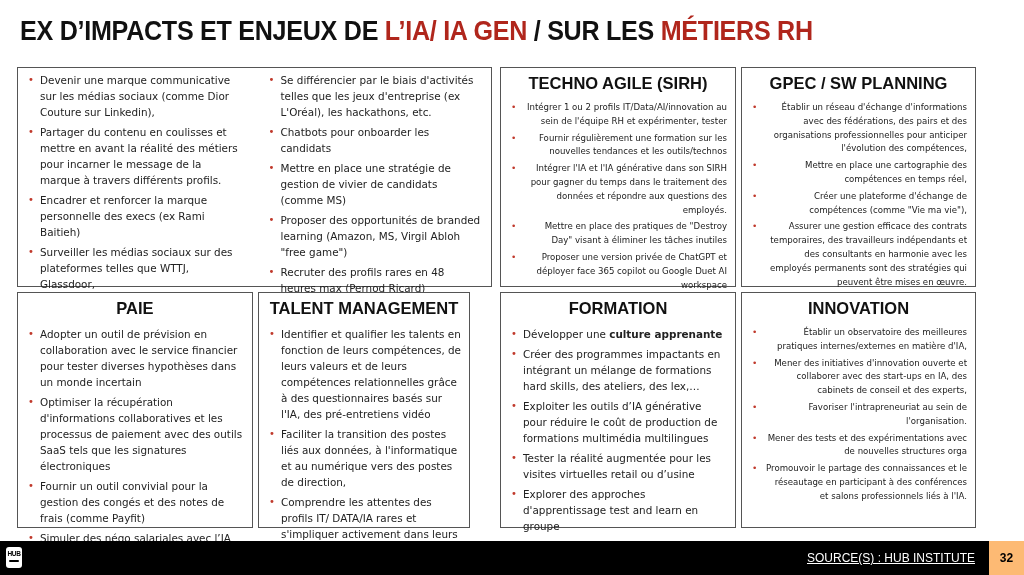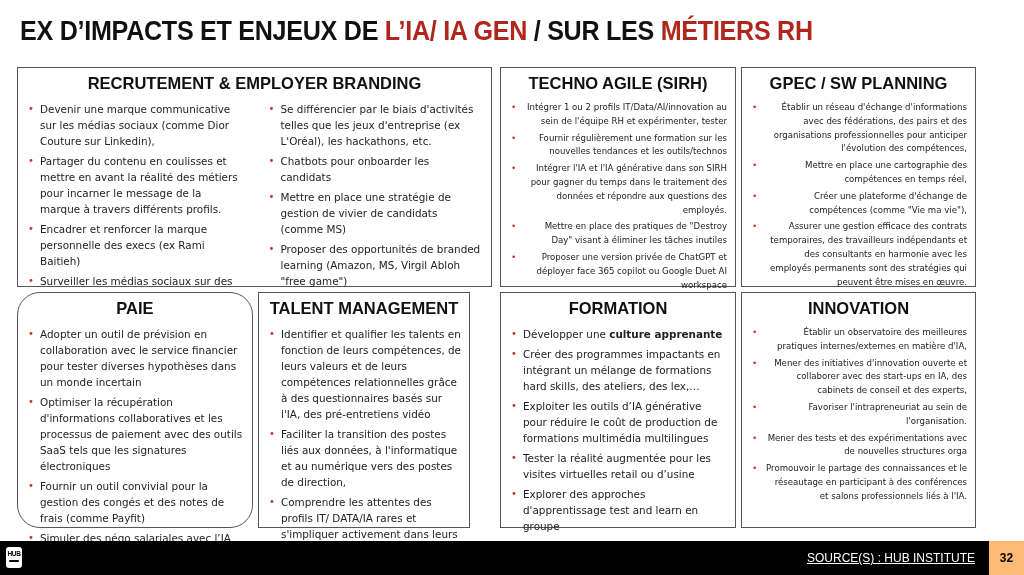--- a/index.html
+++ b/index.html
@@ -37,21 +37,21 @@
   .fs-lg li { font-size: 10.4px; line-height: 16px; }
   .fs-sm li { font-size: 8.6px; line-height: 13.8px; margin-bottom: 3px; text-align: right; }
   .fs-sm li::before { font-size: 9px; }
 
   .cols { display: flex; gap: 14px; }
   .cols ul { flex: 1; }
 
   #box-recrut { left: 17px; top: 67px; width: 475px; height: 220px; }
   #box-techno { left: 500px; top: 67px; width: 236px; height: 220px; }
   #box-gpec   { left: 741px; top: 67px; width: 235px; height: 220px; }
-  #box-paie   { left: 17px; top: 292px; width: 236px; height: 236px; border-radius: 23px; }
+  #box-paie   { left: 17px; top: 292px; width: 236px; height: 236px; }
   #box-talent { left: 258px; top: 292px; width: 212px; height: 236px; }
   #box-form   { left: 500px; top: 292px; width: 236px; height: 236px; }
   #box-innov  { left: 741px; top: 292px; width: 235px; height: 236px; }
 
   #box-recrut .cols ul:first-child { padding-left: 0; }
   #box-recrut .cols ul:last-child { padding-left: 10px; }
 
   .footer {
     position: absolute; left: 0; top: 541px; width: 1024px; height: 34px;
     background: #000;
@@ -78,21 +78,20 @@
     display: flex; align-items: center; justify-content: center;
   }
   b.strong { font-weight: bold; }
 </style>
 </head>
 <body>
 
 <h1 class="title"><span>EX D’IMPACTS ET ENJEUX DE </span><span class="accent">L’IA/ IA GEN</span><span> / SUR LES </span><span class="accent">MÉTIERS RH</span></h1>
 
 <div class="box fs-lg" id="box-recrut">
-  <h2>RECRUTEMENT &amp; EMPLOYER BRANDING</h2>
   <div class="cols">
     <ul>
       <li>Devenir une marque communicative sur les médias sociaux (comme Dior Couture sur Linkedin),</li>
       <li>Partager du contenu en coulisses et mettre en avant la réalité des métiers pour incarner le message de la marque à travers différents profils.</li>
       <li>Encadrer et renforcer la marque personnelle des execs (ex Rami Baitieh)</li>
       <li>Surveiller les médias sociaux sur des plateformes telles que WTTJ, Glassdoor,</li>
     </ul>
     <ul>
       <li>Se différencier par le biais d'activités telles que les jeux d'entreprise (ex L'Oréal), les hackathons, etc.</li>
       <li>Chatbots pour onboarder les candidats</li>

